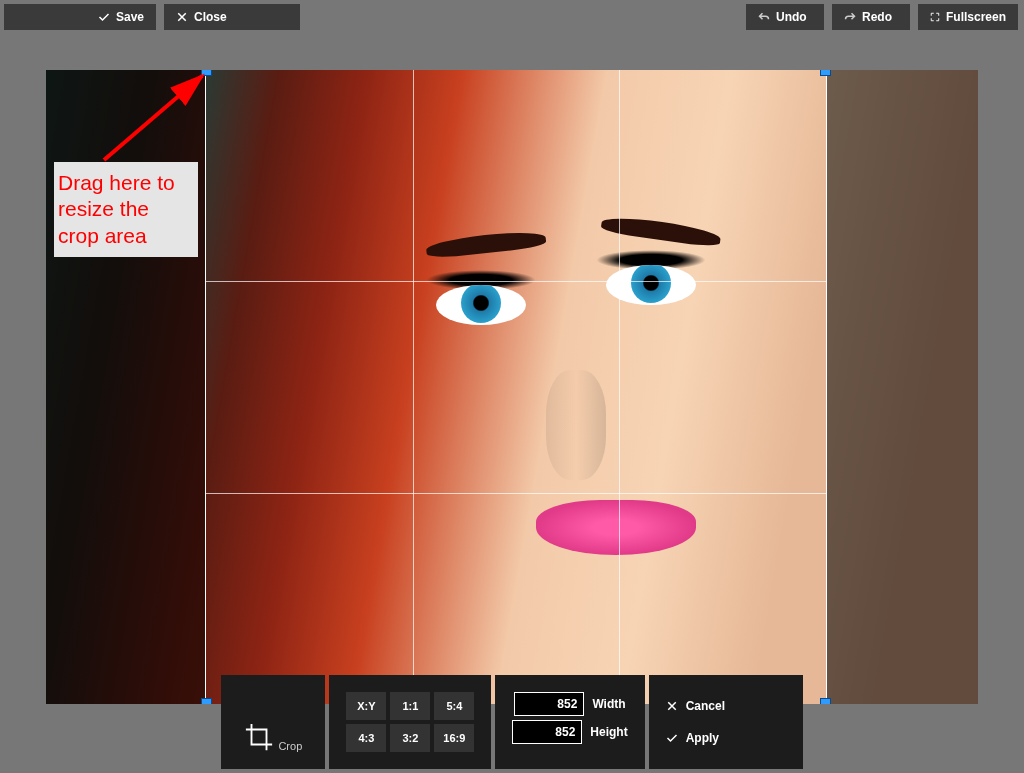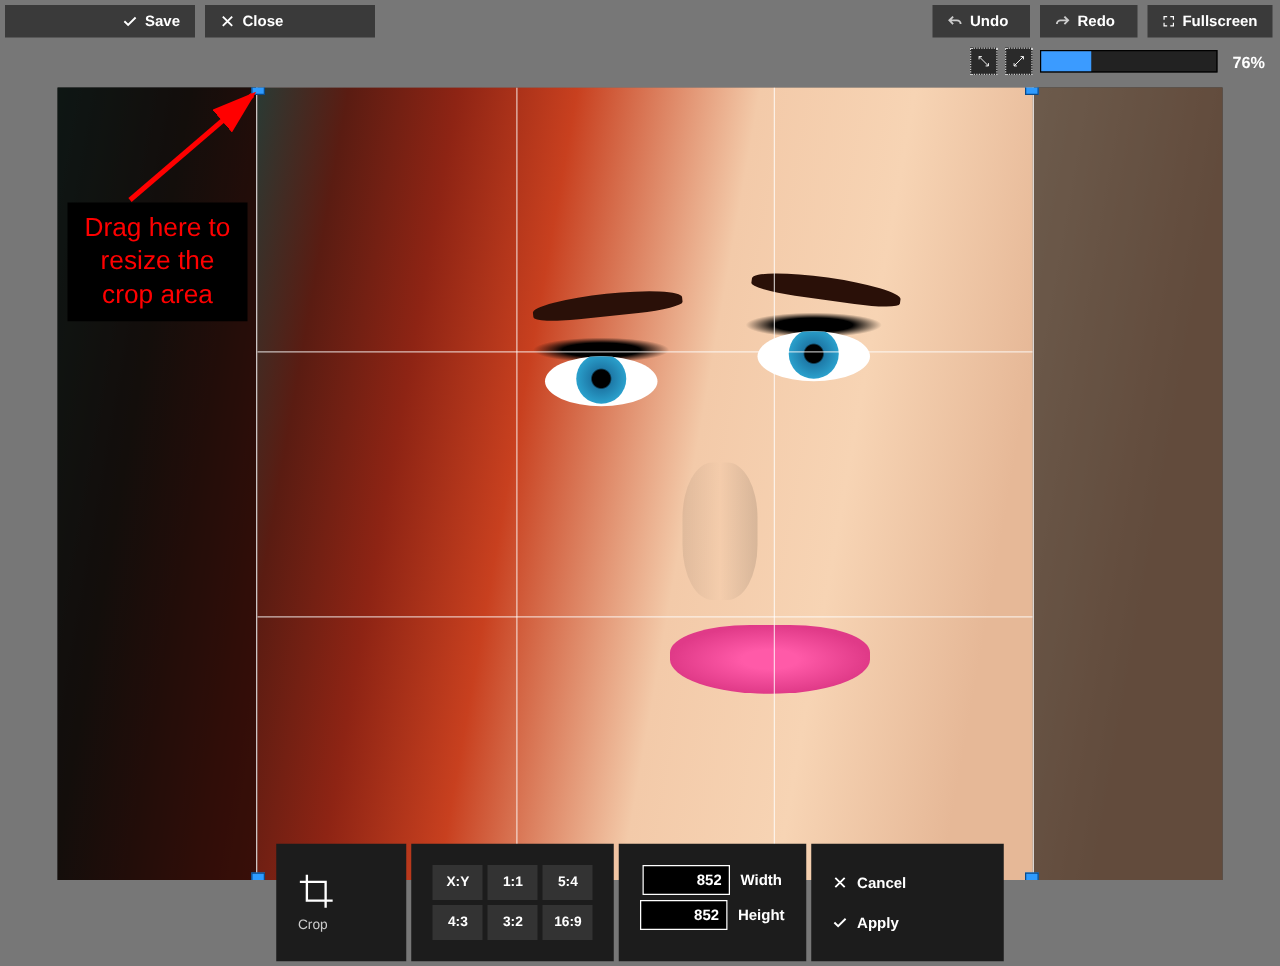--- a/index.html
+++ b/index.html
@@ -35,27 +35,27 @@
 .eb1{top:165px;left:220px;transform:rotate(-6deg)}
 .eb2{top:152px;left:395px;transform:rotate(8deg)}
 .eye{position:absolute;width:90px;height:40px;background:#fff;border-radius:50%;overflow:hidden}
 .e1{top:215px;left:230px}.e2{top:195px;left:400px}
 .iris{position:absolute;width:40px;height:40px;background:radial-gradient(circle,#000 25%,#1e7aa8 30%,#2aa0cc 70%);border-radius:50%;left:25px;top:-2px}
 .lashes{position:absolute;width:110px;height:20px;background:radial-gradient(ellipse at center,#000 40%,transparent 70%);border-radius:50%}
 .l1{top:200px;left:220px}.l2{top:180px;left:390px}
 .lips{position:absolute;top:430px;left:330px;width:160px;height:55px;background:radial-gradient(ellipse,#ff5aa8 20%,#e03a88 70%);border-radius:40% 40% 50% 50%}
 .nose{position:absolute;top:300px;left:340px;width:60px;height:110px;background:linear-gradient(90deg,rgba(0,0,0,.08),transparent 50%,rgba(0,0,0,.12));border-radius:40%}
 
-.callout{position:absolute;top:162px;left:54px;width:136px;background:#000000;color:#f00;font-size:21px;text-align:center;padding:8px 4px;line-height:1.25;font-family:Arial}
+.callout{position:absolute;top:162px;left:54px;width:136px;background:#e5e5e5;color:#f00;font-size:21px;text-align:left;padding:8px 4px;line-height:1.25;font-family:Arial}
 .arrow{position:absolute;top:70px;left:94px;width:120px;height:100px;pointer-events:none}
 
 .bottom-bar{position:absolute;bottom:0;left:0;right:0;display:flex;justify-content:center}
 .bb-inner{display:flex;gap:4px;padding:4px;background:transparent}
 .panel{background:#1c1c1c;display:flex;align-items:center;padding:17px;gap:4px}
-.crop-icon-box{flex-direction:column;justify-content:center;align-items:flex-start;width:70px;height:60px}
+.crop-icon-box{flex-direction:row;justify-content:center;align-items:flex-end;width:70px;height:60px}
 .crop-icon-box svg{width:30px;height:30px;stroke:#fff;fill:none;stroke-width:2}
 .crop-icon-box span{font-size:11px;margin-top:2px;color:#ccc}
 .ratio-grid{display:grid;grid-template-columns:repeat(3,40px);grid-template-rows:repeat(2,28px);gap:4px}
 .ratio{background:#333;color:#fff;font-size:11px;font-weight:bold;display:flex;align-items:center;justify-content:center;cursor:pointer}
 .dim-col{flex-direction:column;gap:4px}
 .dim-row{display:flex;align-items:center;gap:8px}
 .dim-input{width:56px;height:22px;background:#000;color:#fff;border:1px solid #fff;text-align:right;padding:0 6px;font-size:12px;font-weight:bold}
 .dim-label{font-size:12px;font-weight:bold;color:#fff}
 .act-col{flex-direction:column;gap:4px;width:120px}
 .act-btn{background:#1c1c1c;color:#fff;font-size:12px;font-weight:bold;display:flex;align-items:center;gap:8px;height:28px;padding:0 10px;cursor:pointer;width:100%}
@@ -87,36 +87,20 @@
         <path d="M10 3l4 4-4 4M14 7H6a4 4 0 00-4 4" stroke="#ccc" stroke-width="2" fill="none"></path>
       </svg>
     <span>Redo</span>
   </button>
   <button class="btn btn-full">
     <svg viewBox="0 0 16 16">
         <path d="M2 6V2h4M14 6V2h-4M2 10v4h4M14 10v4h-4" stroke="#fff" stroke-width="1.5" fill="none"></path>
       </svg>
     <span>Fullscreen</span>
   </button>
-  <div class="zoom-box">
-    <div class="zoom-icon">
-        <svg viewBox="0 0 16 16">
-          <path d="M3 3l10 10M3 6V3h3M13 10v3h-3" stroke="#fff"></path>
-        </svg>
-      </div>
-    <div class="zoom-icon">
-        <svg viewBox="0 0 16 16">
-          <path d="M13 3L3 13M13 6V3h-3M3 10v3h3" stroke="#fff"></path>
-        </svg>
-      </div>
-    <div class="zoom-slider">
-        <div class="zoom-fill"></div>
-      </div>
-    <span class="zoom-text">76%</span>
-  </div>
 </div>
 
 <div class="canvas-area">
   <div class="photo"></div>
   <div class="darken"></div>
   <div class="crop">
     <div class="crop-inner">
       <div class="face">
         <div class="eyebrow eb1"></div>
           <div class="eyebrow eb2"></div>

